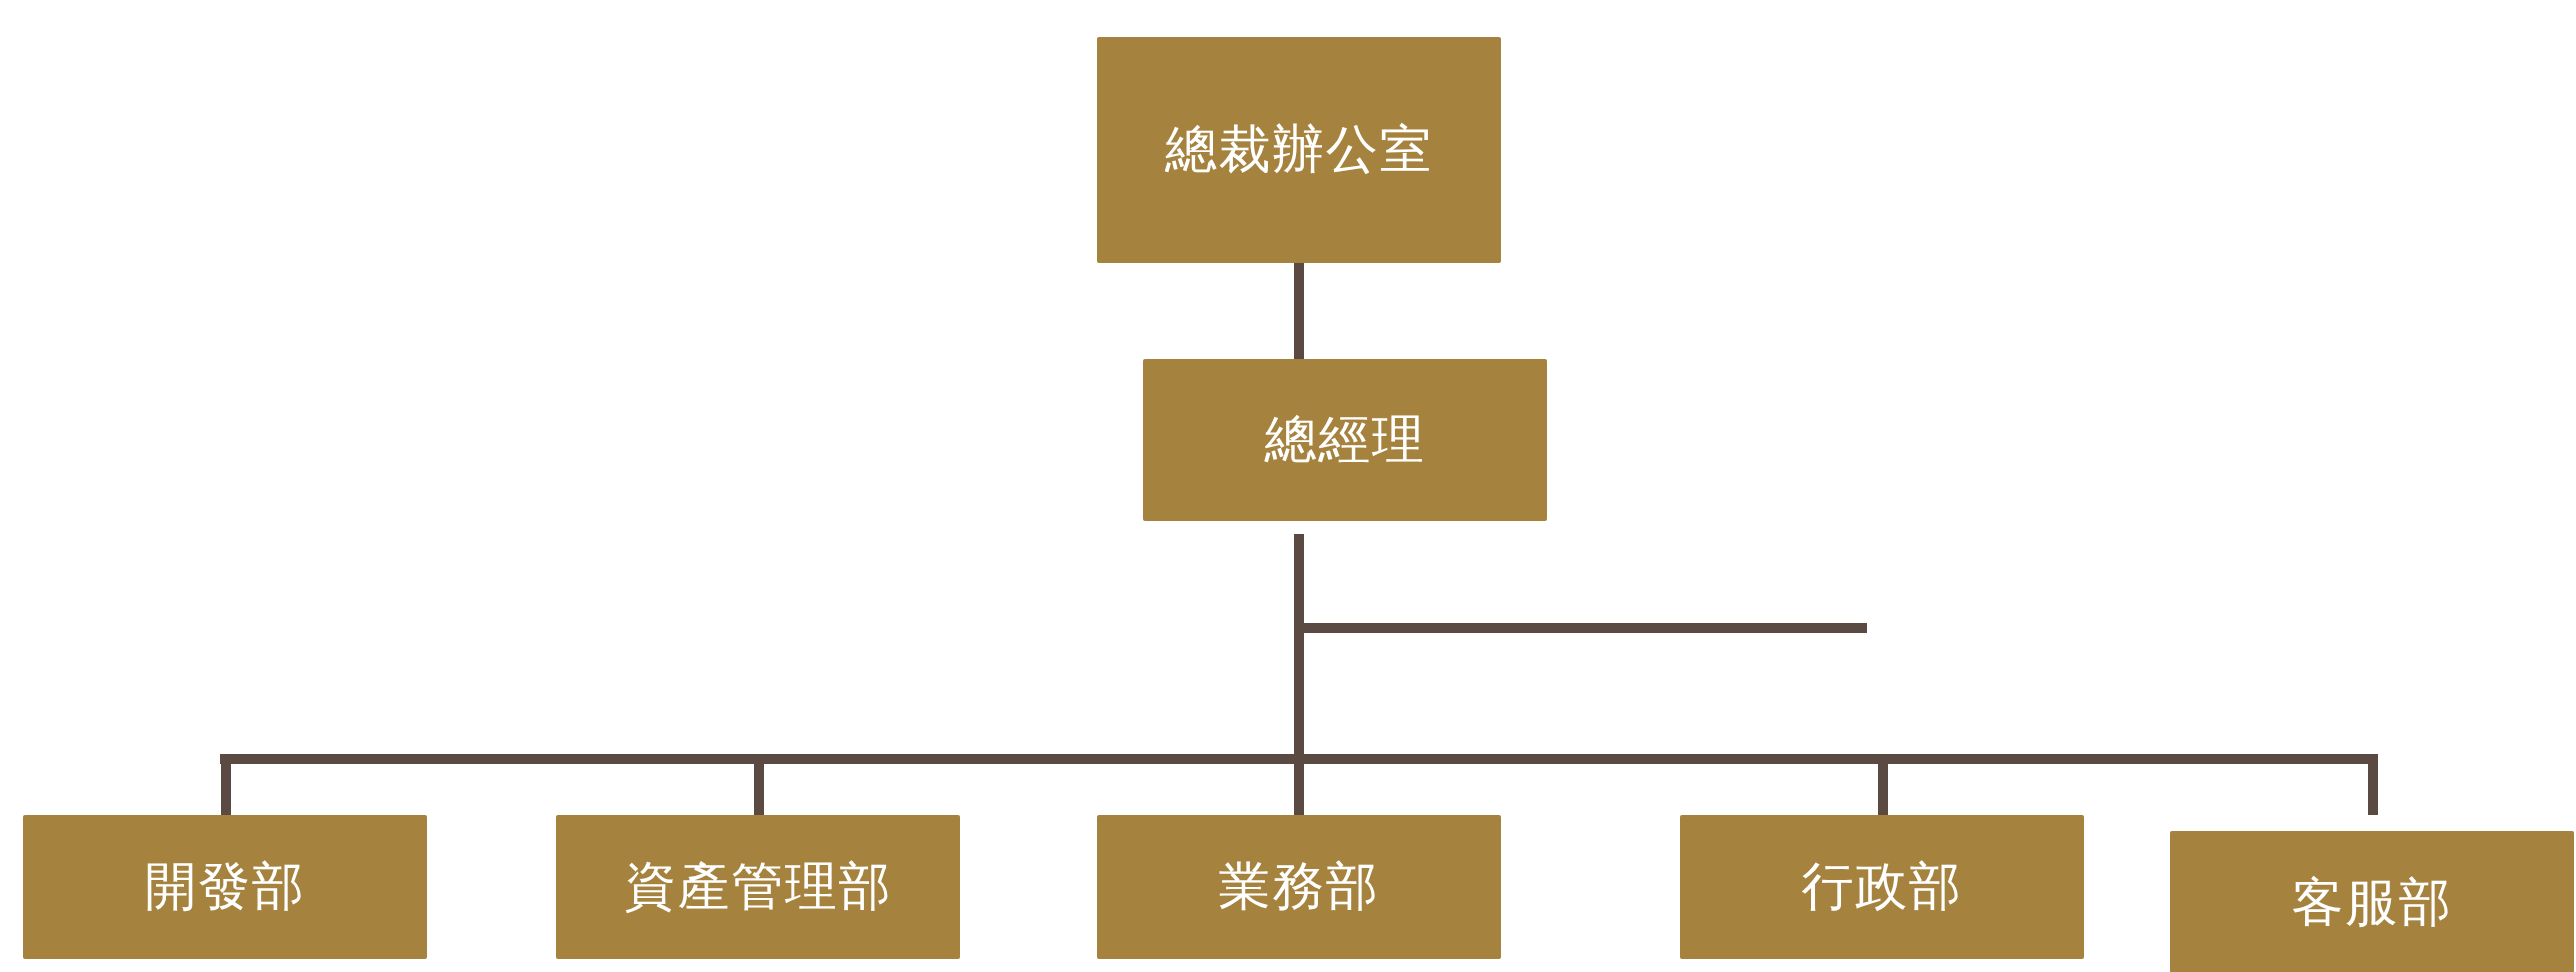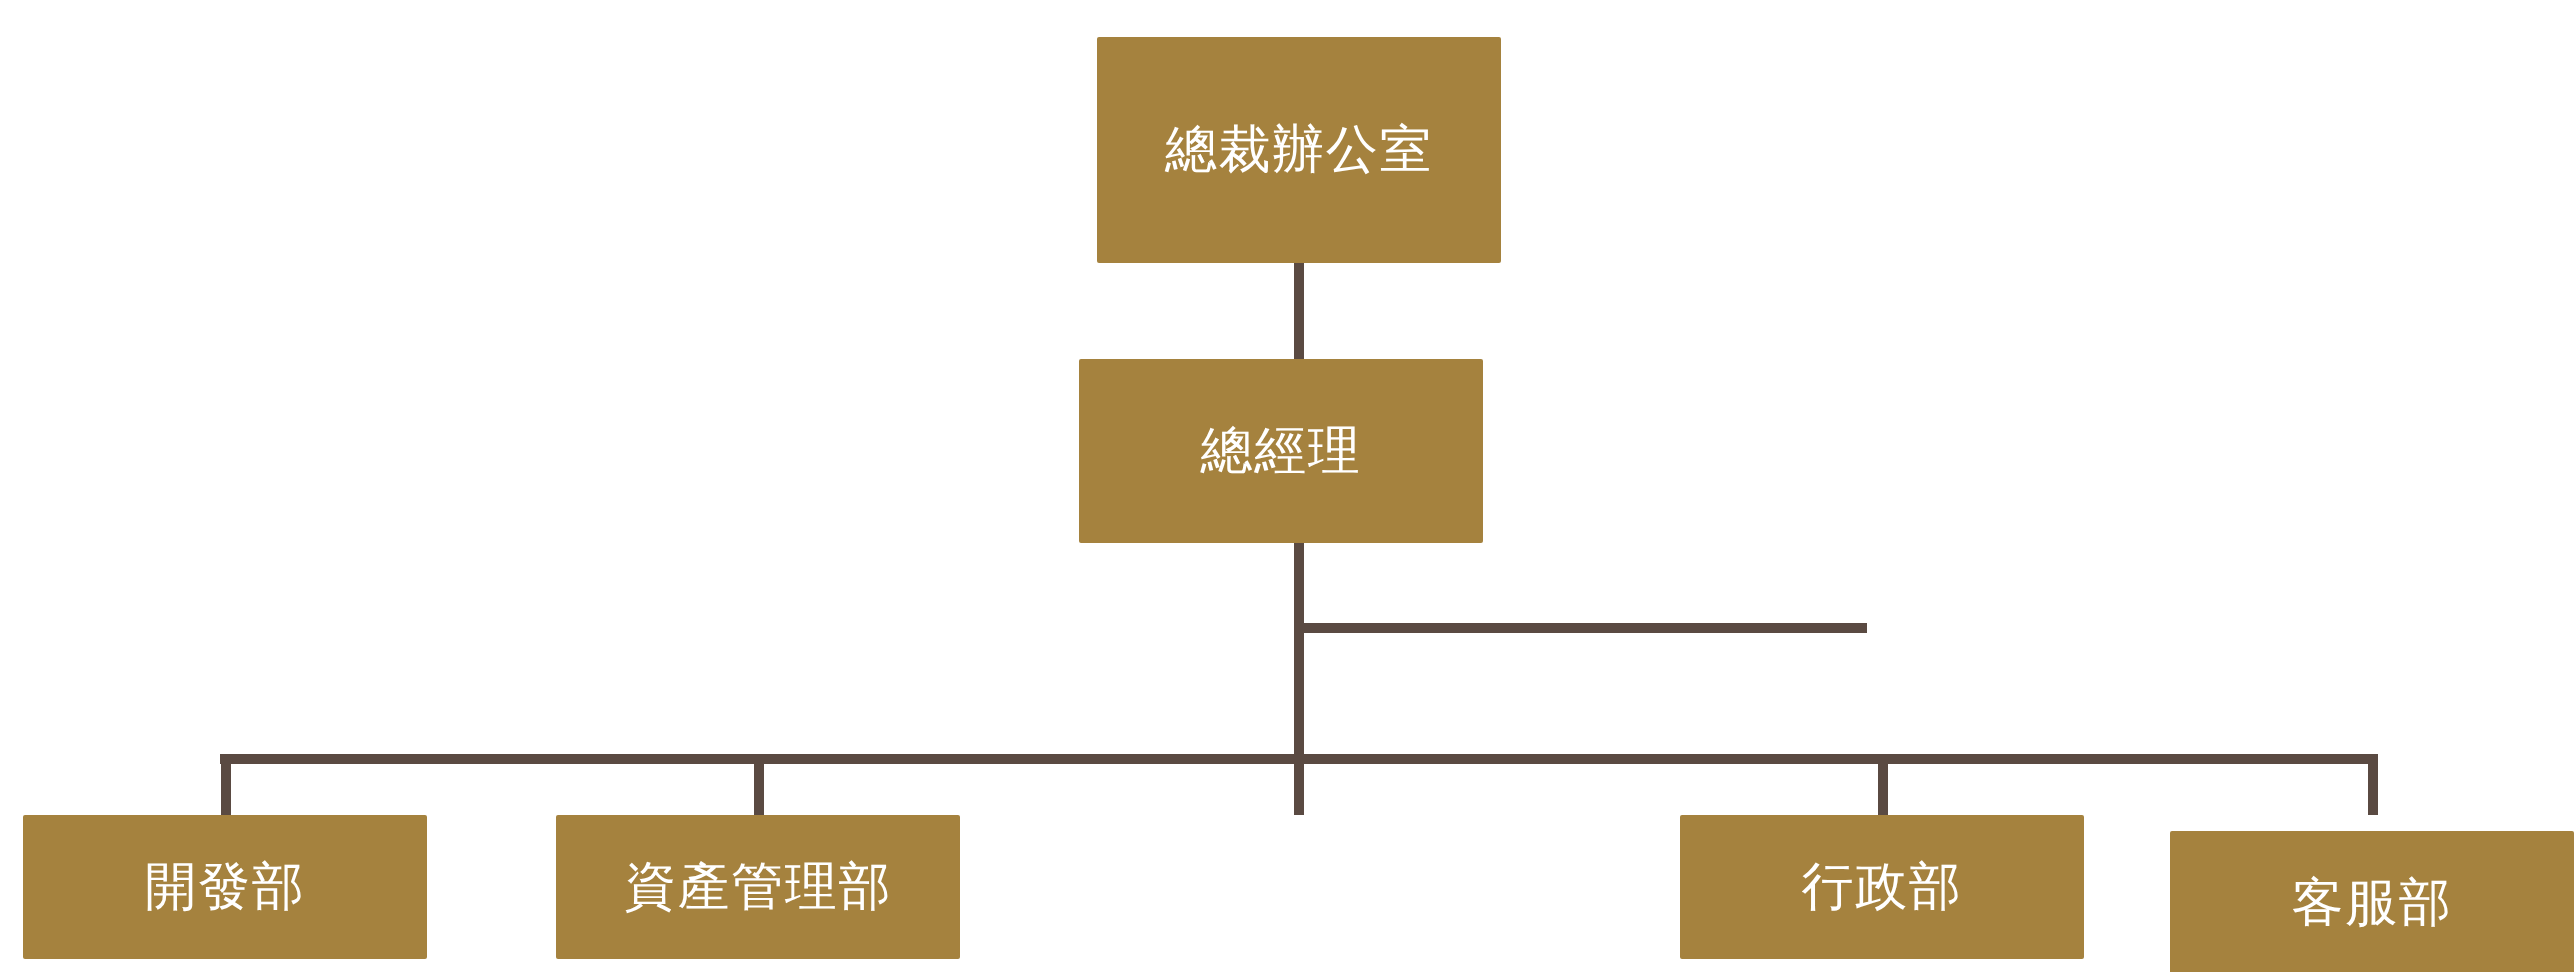--- a/index.html
+++ b/index.html
@@ -31,21 +31,21 @@
     box-sizing: border-box;
     text-align: right;
   }
   .line {
     position: absolute;
     background: var(--connector);
   }
 
   
   .n-president { left: 1097px; top: 37px;  width: 404px; height: 226px; }
-  .n-gm        { left: 1079px; top: 359px; width: 404px; height: 184px; }
+  .n-gm        { left: 1143px; top: 359px; width: 404px; height: 162px; }
   .n-finance   { left: 1867px; top: 556px; width: 404px; height: 144px; }
   .n-dept      { top: 815px; width: 404px; height: 144px; }
   .n-dev       { left: 23px; font-family: Liberation Mono, monospace; }
   .n-asset     { left: 556px; font-family: Liberation Serif, serif; }
   .n-biz       { left: 1097px; }
   .n-admin     { left: 1680px; }
   .n-cs        { left: 2170px; margin-top: 16px; }
 
   
   .c-top-gm    { left: 1294px; top: 263px; width: 10px;  height: 96px; }
@@ -74,19 +74,20 @@
 
   <div class="node n-president">總裁辦公室</div>
 
   <div class="node n-gm">總經理</div>
 
 
   <div class="node n-dept n-dev">開發部</div>
 
   <div class="node n-dept n-asset">資產管理部</div>
 
+  <div class="node n-dept n-biz">業務部</div>
 
   <div class="node n-dept n-admin">行政部</div>
 
   <div class="node n-dept n-cs">客服部</div>
 
 </div>
 
 
 </body></html>

